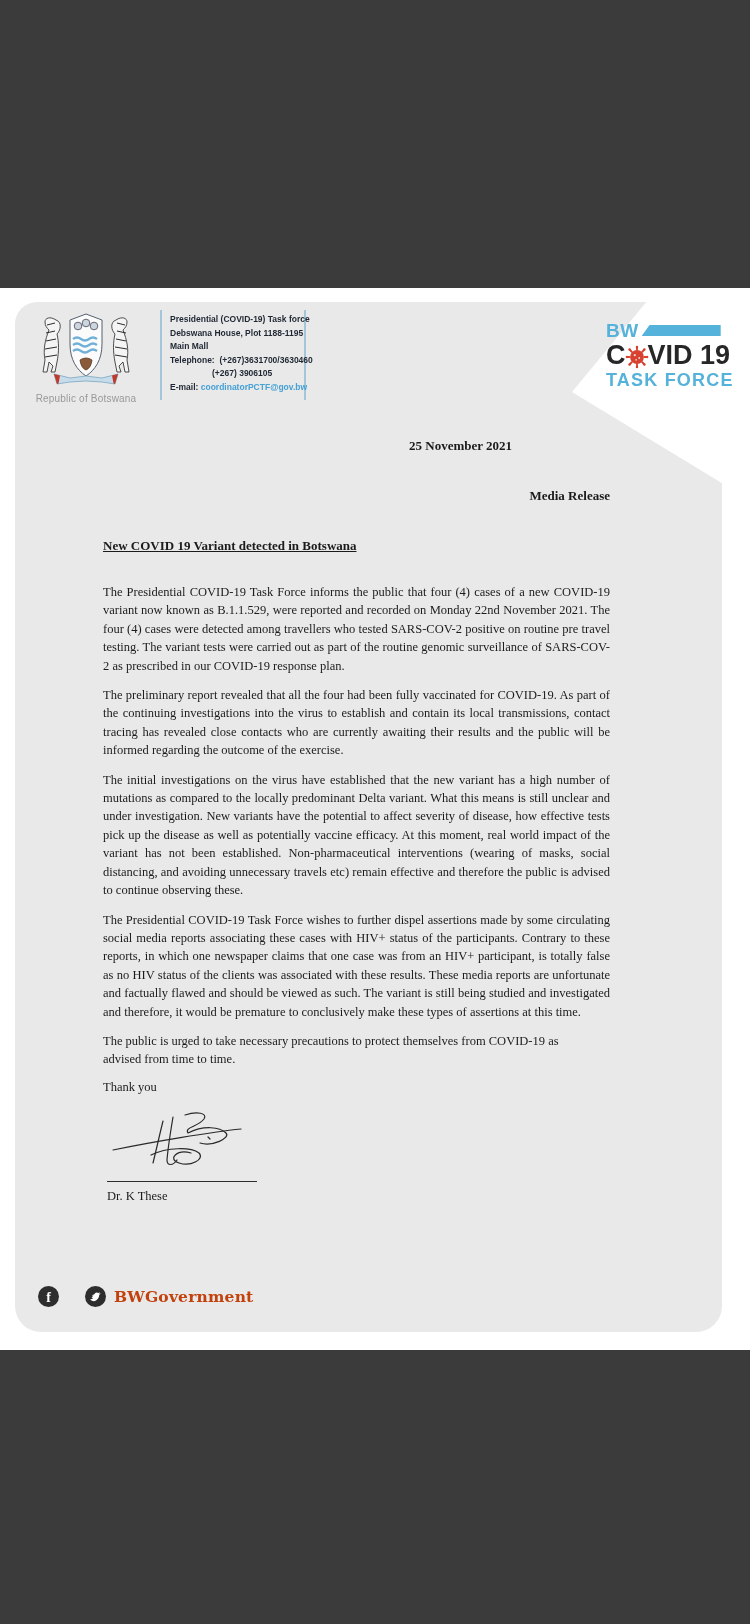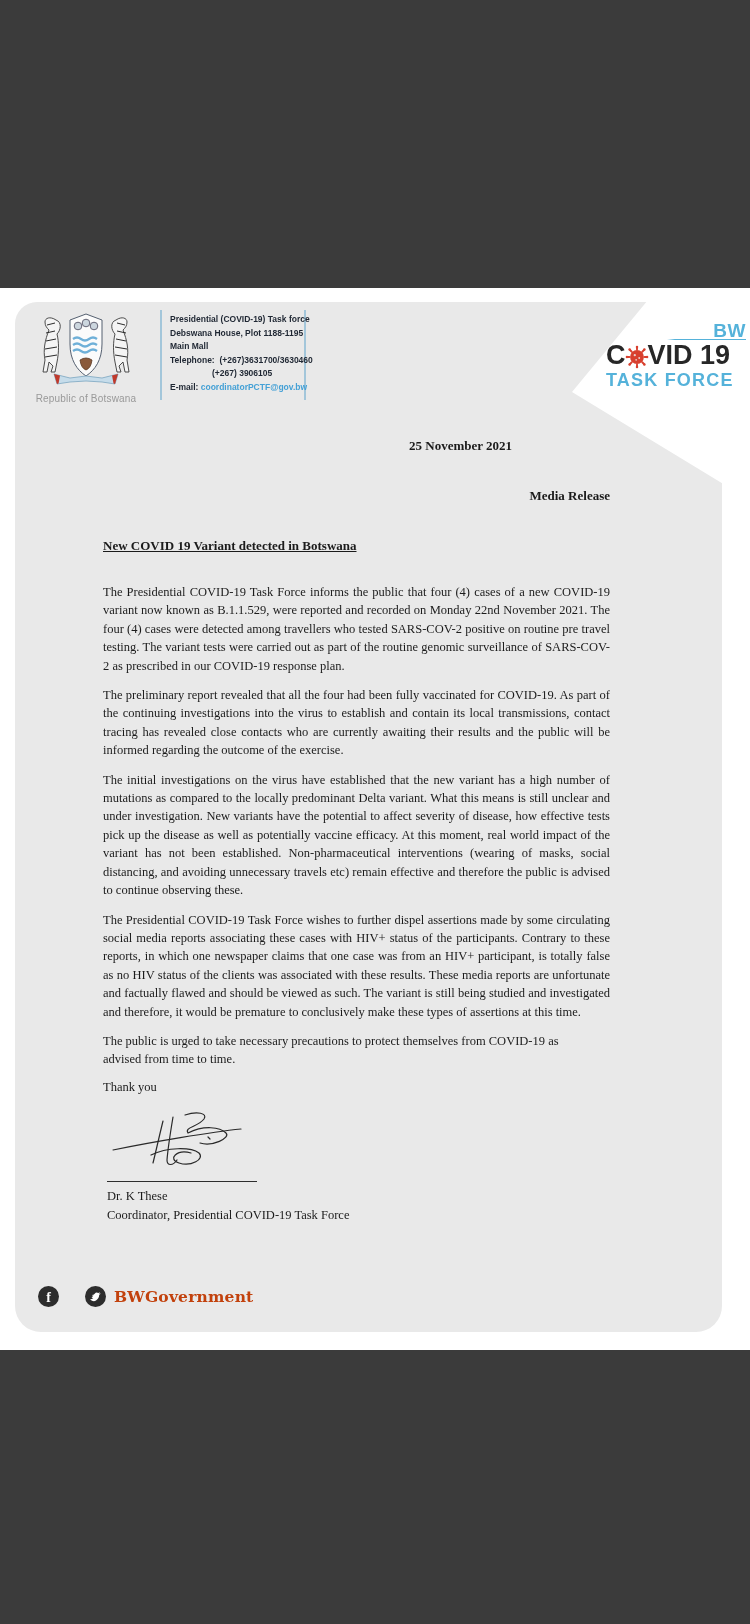--- a/index.html
+++ b/index.html
@@ -25,21 +25,21 @@
              border-left:2px solid #a3c6da; border-right:2px solid #a3c6da;
              padding:3px 20px 5px 8px;
              font-family:"Liberation Sans", sans-serif; font-weight:bold;
              font-size:8.5px; line-height:13.6px; color:#1f2733; white-space:nowrap; }
   .contact .indent { padding-left:42px; }
   .contact .email { color:#45a1d6; font-weight:bold; text-decoration:none; }
 
   
   .logo { position:absolute; left:591px; top:22px; width:140px;
           font-family:"Liberation Sans", sans-serif; }
-  .logo-row1 { display:flex; align-items:flex-end; height:16px;flex-direction:column; }
+  .logo-row1 { display:flex; align-items:flex-start; height:16px; }
   .logo-bw { color:#55b2da; font-size:19px; font-weight:800; letter-spacing:.5px; line-height:14px; }
   .logo-bar { width:79px; height:11px; background:#55b2da; margin-left:3px; margin-top:1px;
               clip-path:polygon(10% 0, 100% 0, 100% 100%, 0 100%); }
   .logo-row2 { display:flex; align-items:center; margin-top:2px;
                font-size:27px; font-weight:800; color:#272727; letter-spacing:0; line-height:27px; }
   .logo-row2 svg { margin:2px -1px 0 -1px; }
   .logo-row3 { color:#55b2da; font-size:18px; font-weight:800; letter-spacing:1.2px; margin-top:1px; }
 
   
   .doc-body { position:absolute; left:88px; top:0; width:507px; color:#1b1b1b; }
@@ -166,21 +166,20 @@
           <path d="M6 45 C 45 37, 104 27, 134 24"></path>
           <path d="M56 16 C 53 28, 49 46, 46 58"></path>
           <path d="M66 12 C 64 24, 61 42, 60 55 C 60 61, 66 61, 70 55"></path>
           <path d="M78 10 C 90 6, 101 8, 97 14 C 91 22, 77 22, 81 28 C 97 20, 113 22, 119 28 C 124 33, 105 42, 93 38"></path>
           <path d="M44 50 C 60 42, 84 42, 92 48 C 98 54, 84 62, 72 58 C 60 54, 70 44, 84 48"></path>
           <path d="M101 32 l2 2"></path>
         </g>
       </svg>
       <div class="sig-line"></div>
       <div class="sig-name">Dr. K These</div>
-      <div class="sig-role">Coordinator, Presidential COVID-19 Task Force</div>
     </div>
   </div>
 
   <div class="social">
     <div class="icon-circle">
       <span class="fb-glyph">f</span>
     </div>
     <div class="icon-circle">
       <svg width="13" height="11" viewBox="0 0 13 11">
         <path fill="#ffffff" d="M1 8.2 Q3.2 8.2 4.3 6.9 Q2.9 7.1 2.6 5.9 Q4 5.9 4.5 4.6 Q3.2 4.9 3 3.8 Q4.8 4.2 5.7 2.8 Q7.2 0.9 9.2 2 Q10.2 1.4 11.1 1.6 Q10.7 2.5 9.8 2.9 Q10.9 2.8 11.8 2.3 Q11.1 3.5 10.2 3.8 Q10.2 7.4 7 9.6 Q4 11.2 1 8.2 Z"></path>

